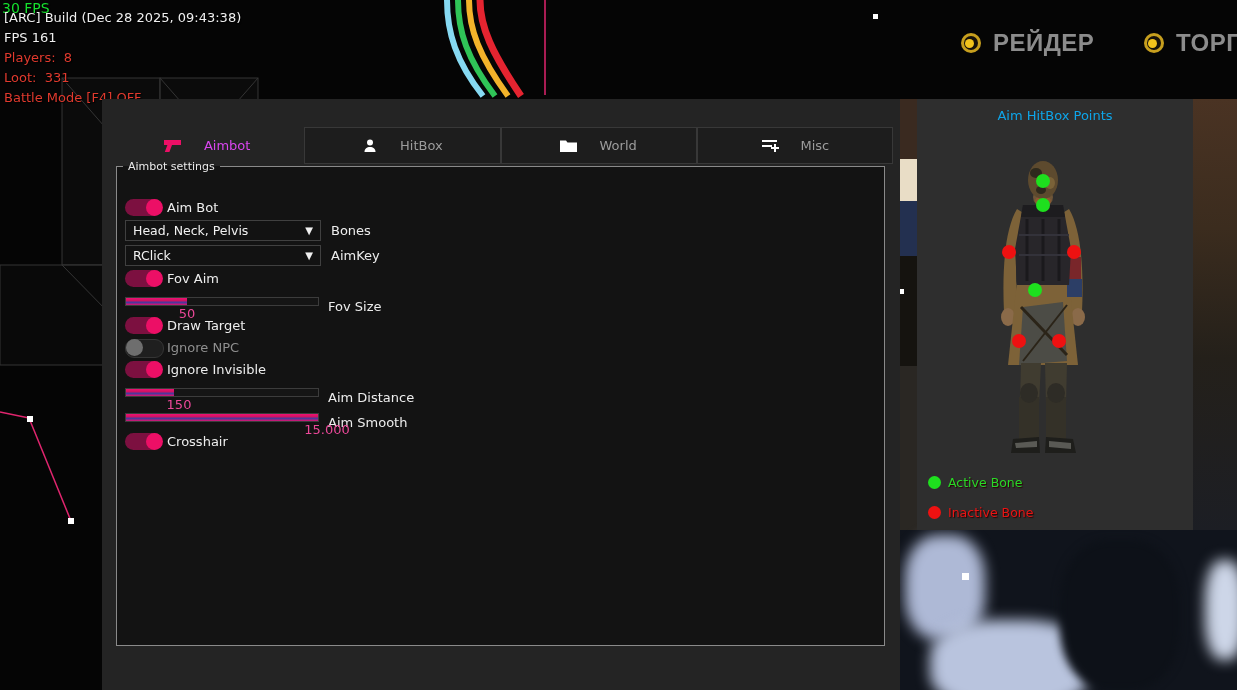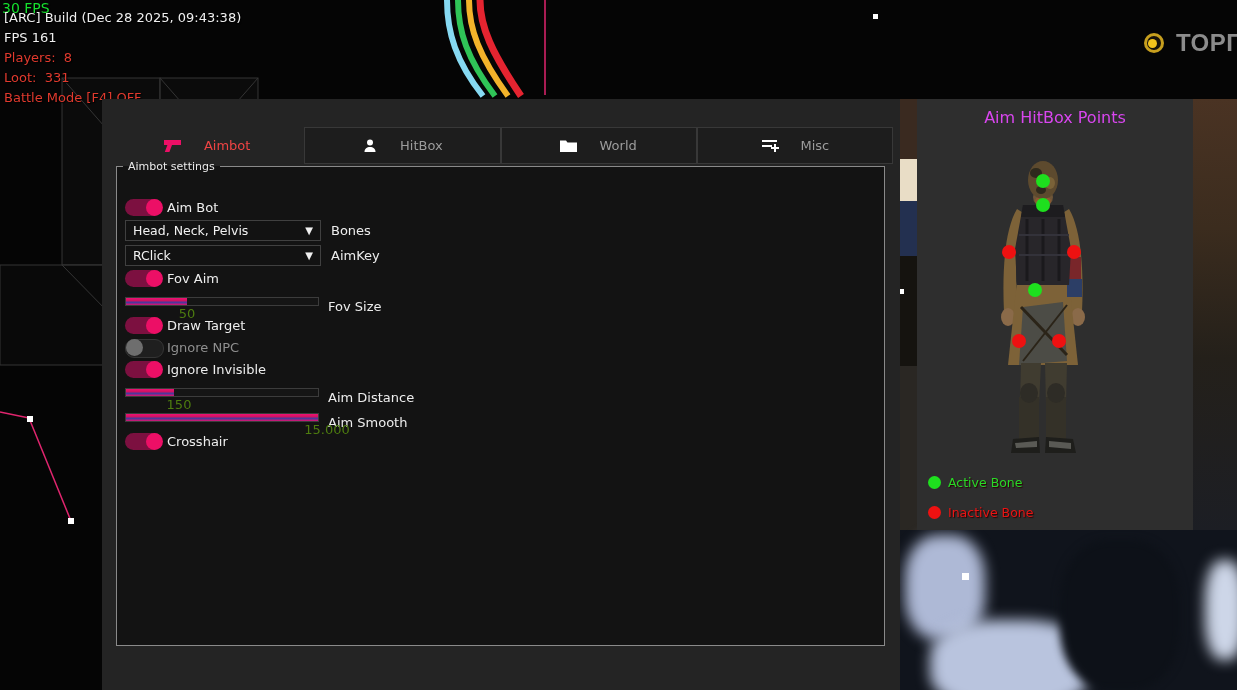--- a/index.html
+++ b/index.html
@@ -27,21 +27,21 @@
              font-family:"Liberation Sans",sans-serif;font-weight:bold;font-size:24px;color:#8c8c8c;letter-spacing:.5px;}
   .coin{width:20px;height:20px;border-radius:50%;background:#c79f1e;position:relative;flex:0 0 auto;}
   .coin::before{content:"";position:absolute;inset:3px;border-radius:50%;background:#17120a;}
   .coin::after{content:"";position:absolute;left:4px;top:6px;width:9px;height:9px;border-radius:50%;background:#f2c31c;}
 
   
   .menu-panel{position:absolute;left:102px;top:99px;width:798px;height:591px;background:#242424;}
   .tabbar{position:absolute;left:8px;top:28px;width:783px;height:37px;display:flex;}
   .tab{flex:1;display:flex;align-items:center;justify-content:center;gap:22px;
        font-size:13px;color:#9c9c9c;background:#1d1d1d;border:1px solid #383838;cursor:default;}
-  .tab.active{background:transparent;border:none;color:#ef4444;}
+  .tab.active{background:transparent;border:none;color:#d946ef;}
   .tab .ticon{display:flex;align-items:center;}
 
   fieldset.settings{position:absolute;left:14px;top:61px;width:767px;height:484px;margin:0;padding:0;
             background:#131313;border:1px solid #8a8a8a;}
   fieldset.settings legend{margin-left:6px;padding:0 5px;font-size:11px;color:#eaeaea;}
   .fs-inner{position:relative;width:100%;height:100%;}
 
   .toggle{position:absolute;width:37px;height:17px;border-radius:9px;}
   .toggle .knob{position:absolute;top:0;width:17px;height:17px;border-radius:50%;}
   .toggle.on{background:#7c1040;}
@@ -52,25 +52,25 @@
   .ctl-label{position:absolute;color:#ededed;font-size:13px;white-space:nowrap;}
   .ctl-label.dim{color:#8f8f8f;}
 
   .dropdown{position:absolute;left:8px;width:196px;height:21px;background:#121212;border:1px solid #404040;
             color:#f2f2f2;font-size:12.5px;display:flex;align-items:center;padding:0 7px;box-sizing:border-box;}
   .dropdown .dd-text{flex:1;overflow:hidden;white-space:nowrap;}
   .dropdown .caret{font-size:10px;color:#f0f0f0;}
 
   .slider{position:absolute;left:8px;width:194px;height:9px;background:#151515;border:1px solid #3c3c3c;box-sizing:border-box;}
   .slider .fill{height:100%;background:linear-gradient(180deg,#ee1274 0%,#d11262 38%,#443a9e 62%,#e01270 100%);}
-  .slider-value{position:absolute;color:#4d7c0f;font-size:13px;transform:translateX(-50%);white-space:nowrap;}
+  .slider-value{position:absolute;color:#ec4899;font-size:13px;transform:translateX(-50%);white-space:nowrap;}
 
   
   .hitbox-panel{position:absolute;left:917px;top:99px;width:276px;height:431px;background:#2e2e2e;}
-  .hitbox-title{position:absolute;left:0;top:9px;width:100%;text-align:center;font-size:16px;color:#d946ef;}
+  .hitbox-title{position:absolute;left:0;top:9px;width:100%;text-align:center;font-size:13px;color:#0ea5e9;}
   .bone-dot{position:absolute;width:14px;height:14px;border-radius:50%;transform:translate(-50%,-50%);}
   .bone-dot.active{background:#1ee01e;}
   .bone-dot.inactive{background:#ee1111;}
   .legend-row{position:absolute;display:flex;align-items:center;gap:7px;font-size:12.5px;
               text-shadow:1px 1px 1px rgba(40,0,0,.95);}
   .legend-dot{width:13px;height:13px;border-radius:50%;flex:0 0 auto;}
 </style>
 </head>
 <body>
 
@@ -122,20 +122,24 @@
   <div class="esp-node" style="left:899px;top:289px;"></div>
   <div class="esp-node" style="left:962px;top:573px;width:7px;height:7px;"></div>
 
   <div class="hud-line hud-green" style="top:0px;">30 FPS</div>
   <div class="hud-line hud-white" style="top:10px;">[ARC] Build (Dec 28 2025, 09:43:38)</div>
   <div class="hud-line hud-white" style="top:30px;">FPS 161</div>
   <div class="hud-line hud-red" style="top:50px;">Players:  8</div>
   <div class="hud-line hud-red" style="top:70px;">Loot:  331</div>
   <div class="hud-line hud-red" style="top:90px;">Battle Mode [F4] OFF</div>
 
+  <div class="menu-item" style="left:961px;">
+    <div class="coin"></div>
+    <span>РЕЙДЕР</span>
+  </div>
   <div class="menu-item" style="left:1144px;">
     <div class="coin"></div>
     <span>ТОРГО</span>
   </div>
 
   <div class="menu-panel">
 
     <div class="tabbar">
       <div class="tab active">
         <span class="ticon">

